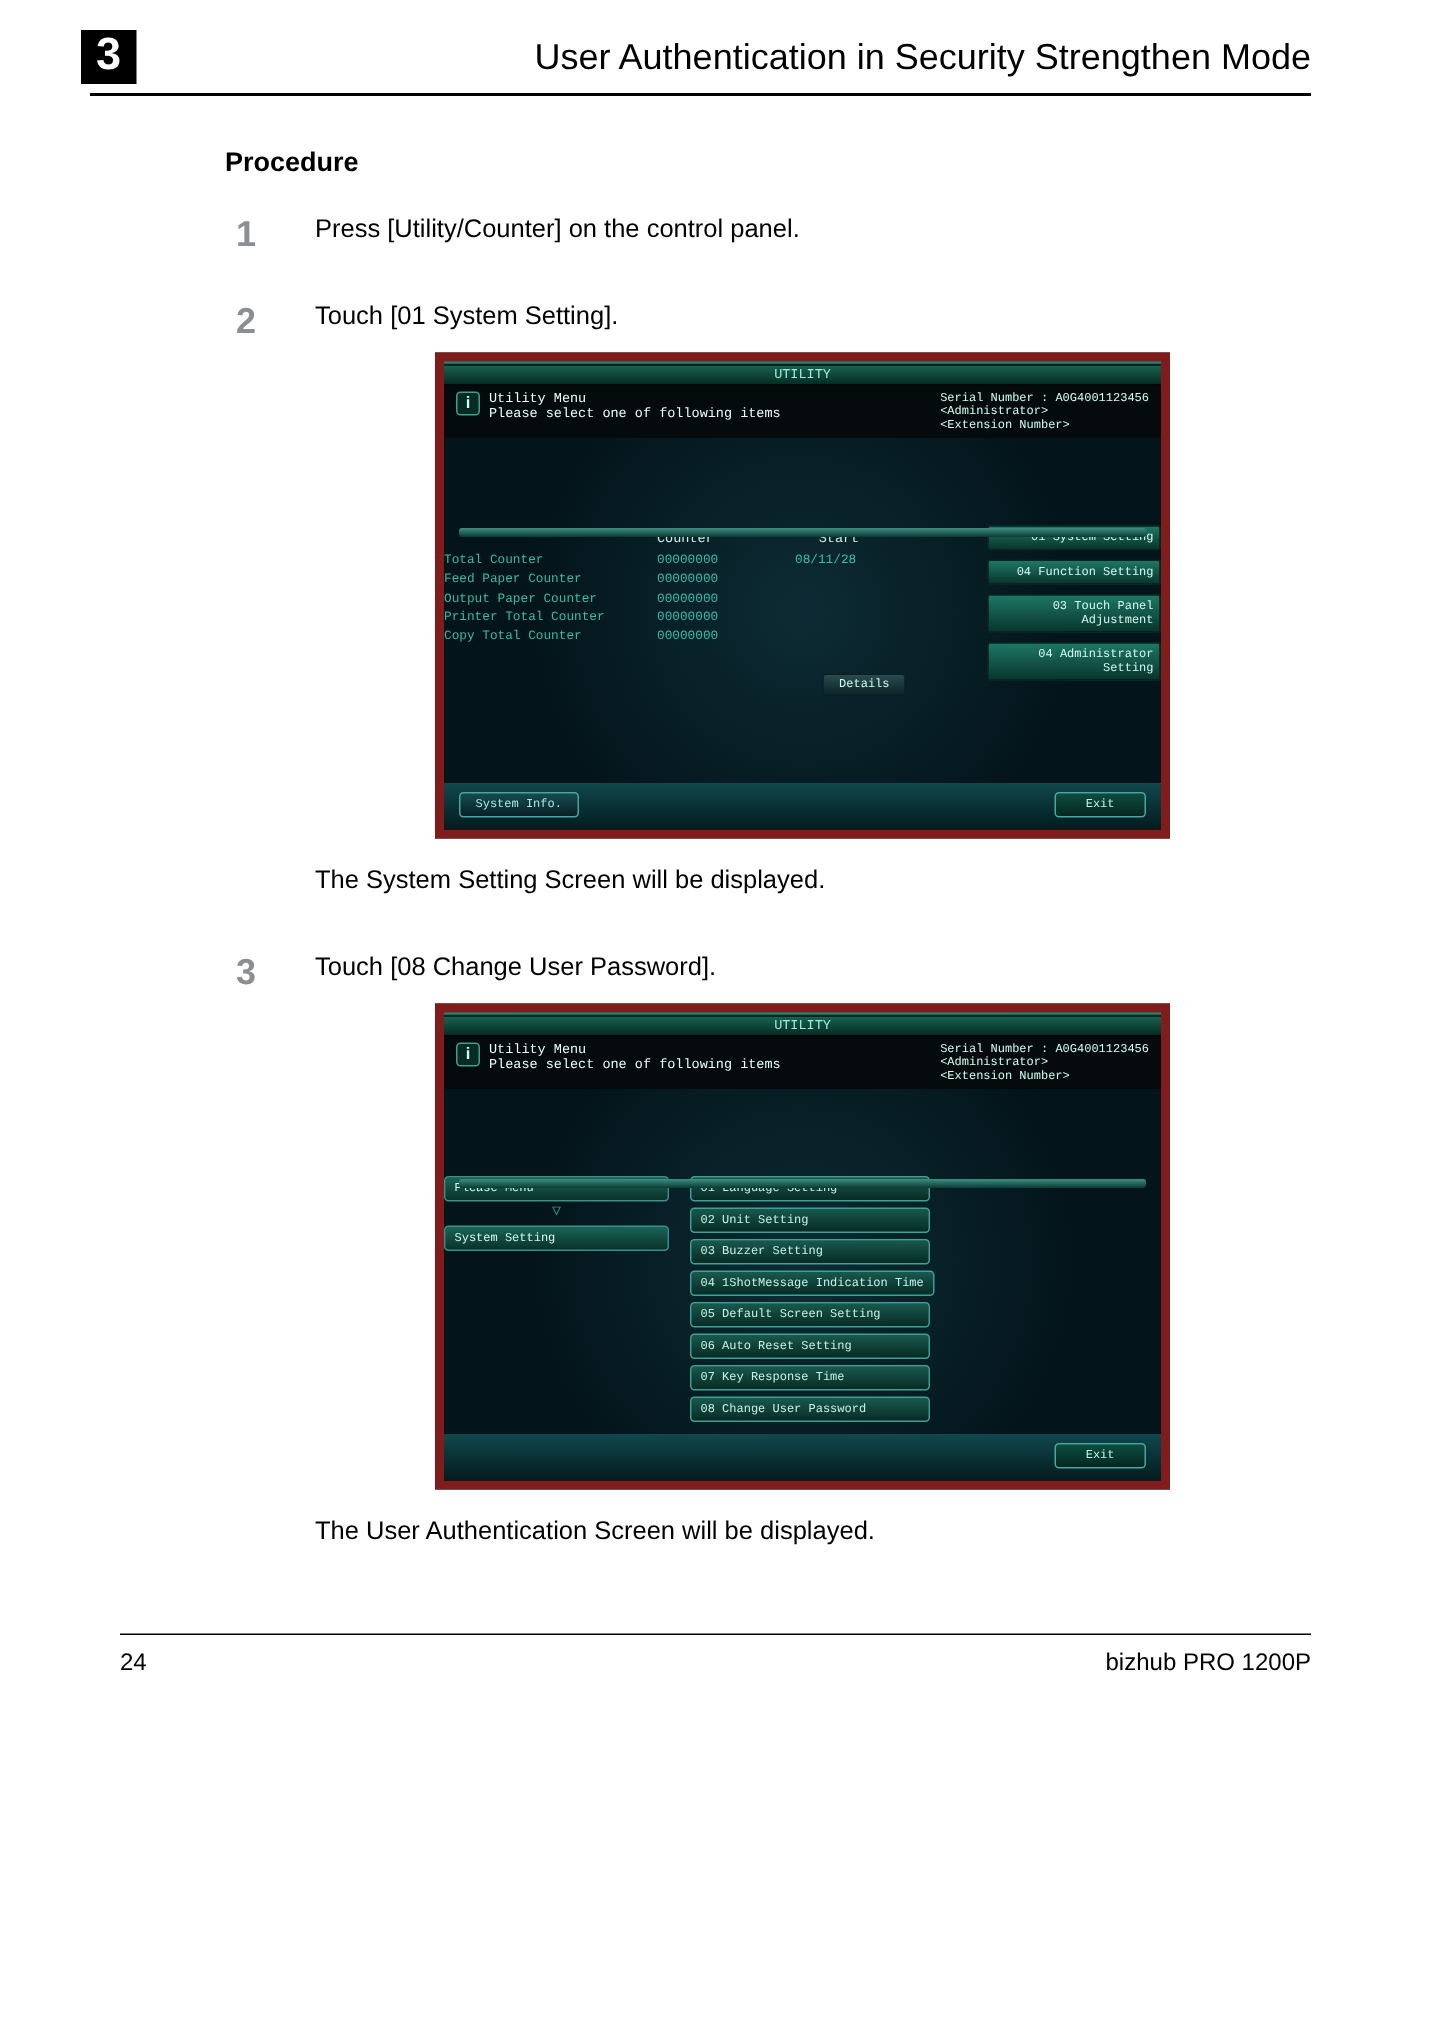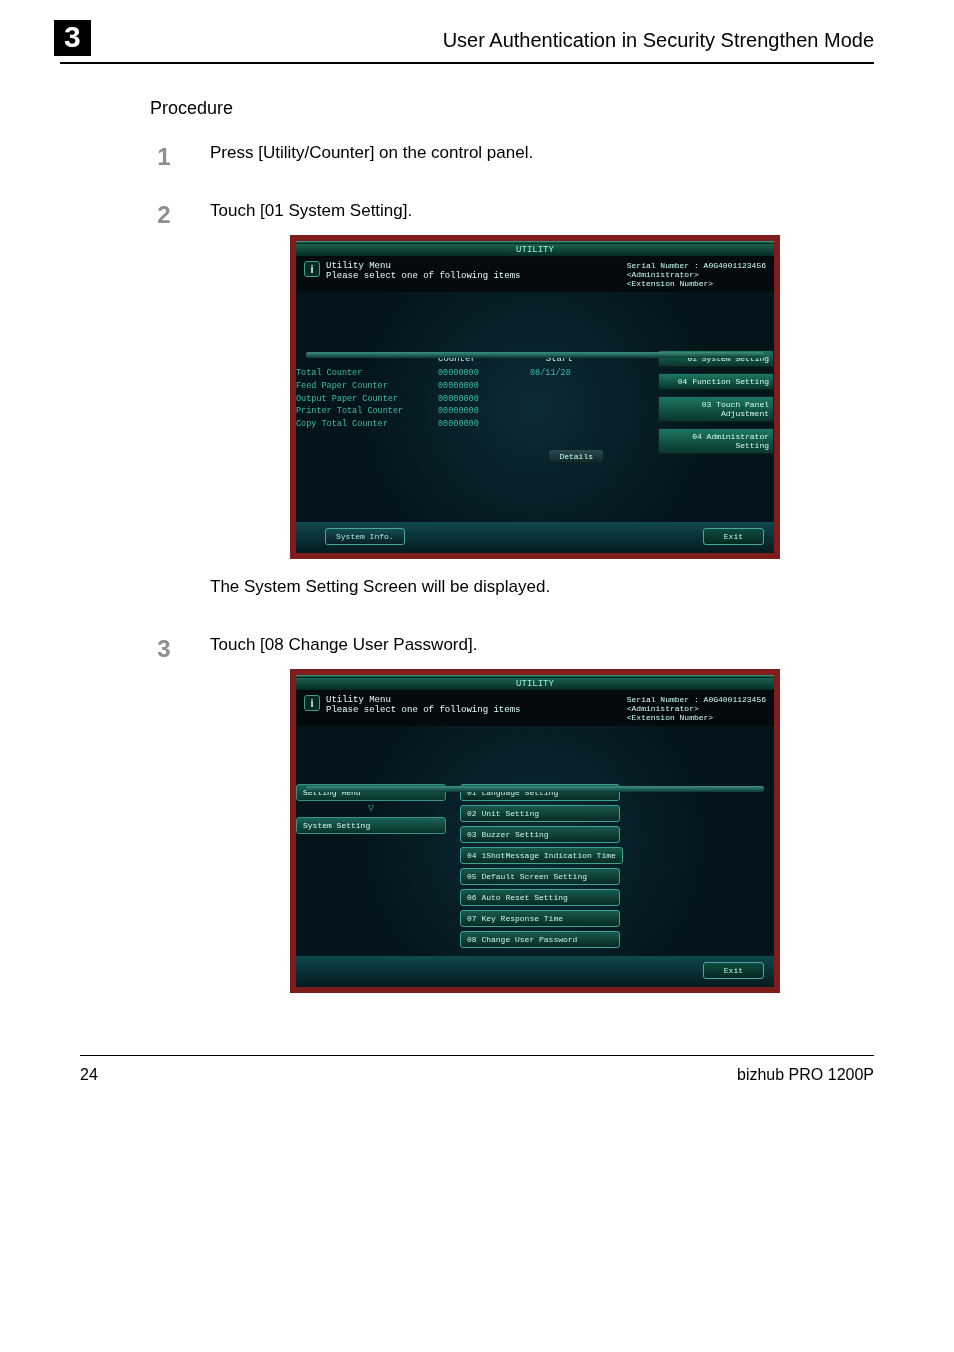--- a/index.html
+++ b/index.html
@@ -26,28 +26,28 @@
     font-weight: bold;
     font-size: 30px;
     padding: 2px 10px 4px 10px;
     margin-right: 20px;
     margin-left: -6px;
     line-height: 1;
   }
   .header-title {
     flex: 1;
     text-align: right;
-    font-size: 20px;
+    font-size: 24px;
     font-weight: normal;
   }
   .content {
     padding: 34px 0 0 150px;
   }
   .procedure-heading {
-    font-weight: normal;
+    font-weight: bold;
     font-size: 18px;
     margin: 0 0 24px 0;
   }
   .step {
     display: flex;
     gap: 32px;
     margin-bottom: 24px;
   }
   .step-num {
     font-size: 24px;
@@ -179,21 +179,20 @@
     background: linear-gradient(#10484d, #031b1e);
     padding: 6px 10px 8px 10px;
   }
   .sysinfo-btn {
     background: linear-gradient(#164b52, #072025);
     border: 1px solid #4aa6a0;
     color: #a6e7de;
     font-size: 8px;
     padding: 3px 10px;
     border-radius: 3px;
-    margin-left: 19px;
   }
   .sysinfo-spacer { flex: 1; }
   .exit-btn {
     background: linear-gradient(#0e4c3f, #052820);
     border: 1px solid #4aa6a0;
     color: #bff3ea;
     font-size: 8px;
     padding: 3px 20px;
     border-radius: 3px;
   }
@@ -372,21 +371,21 @@
               <div class="uw-header-right">
                 <div><span>Serial Number</span> <span>: A0G4001123456</span></div>
                 <div>&lt;Administrator&gt;</div>
                 <div>&lt;Extension Number&gt;</div>
               </div>
             </div>
             <div class="uw-body">
               <div class="body-gradbar"></div>
 
               <div class="s2-left">
-                <div class="breadcrumb-btn">Setting Menu</div>
+                <div class="breadcrumb-btn">Please Menu</div>
                 <div class="bc-arrow">▽</div>
                 <div class="breadcrumb-btn">System Setting</div>
               </div>
 
               <div class="s2-mid">
                 <div class="mid-btn">01 Language Setting</div>
                 <div class="mid-btn">02 Unit Setting</div>
                 <div class="mid-btn">03 Buzzer Setting</div>
                 <div class="mid-btn">04 1ShotMessage Indication Time</div>
                 <div class="mid-btn">05 Default Screen Setting</div>
@@ -395,20 +394,21 @@
                 <div class="mid-btn">08 Change User Password</div>
               </div>
             </div>
             <div class="uw-footer">
               <div class="sysinfo-spacer"></div>
               <div class="exit-btn">Exit</div>
             </div>
           </div>
         </div>
 
+        <p class="caption" style="margin-left:0">The User Authentication Screen will be displayed.</p>
       </div>
     </div>
 
   </div>
 </div>
 
 <div class="footer">
   <span>24</span>
   <span>bizhub PRO 1200P</span>
 </div>

